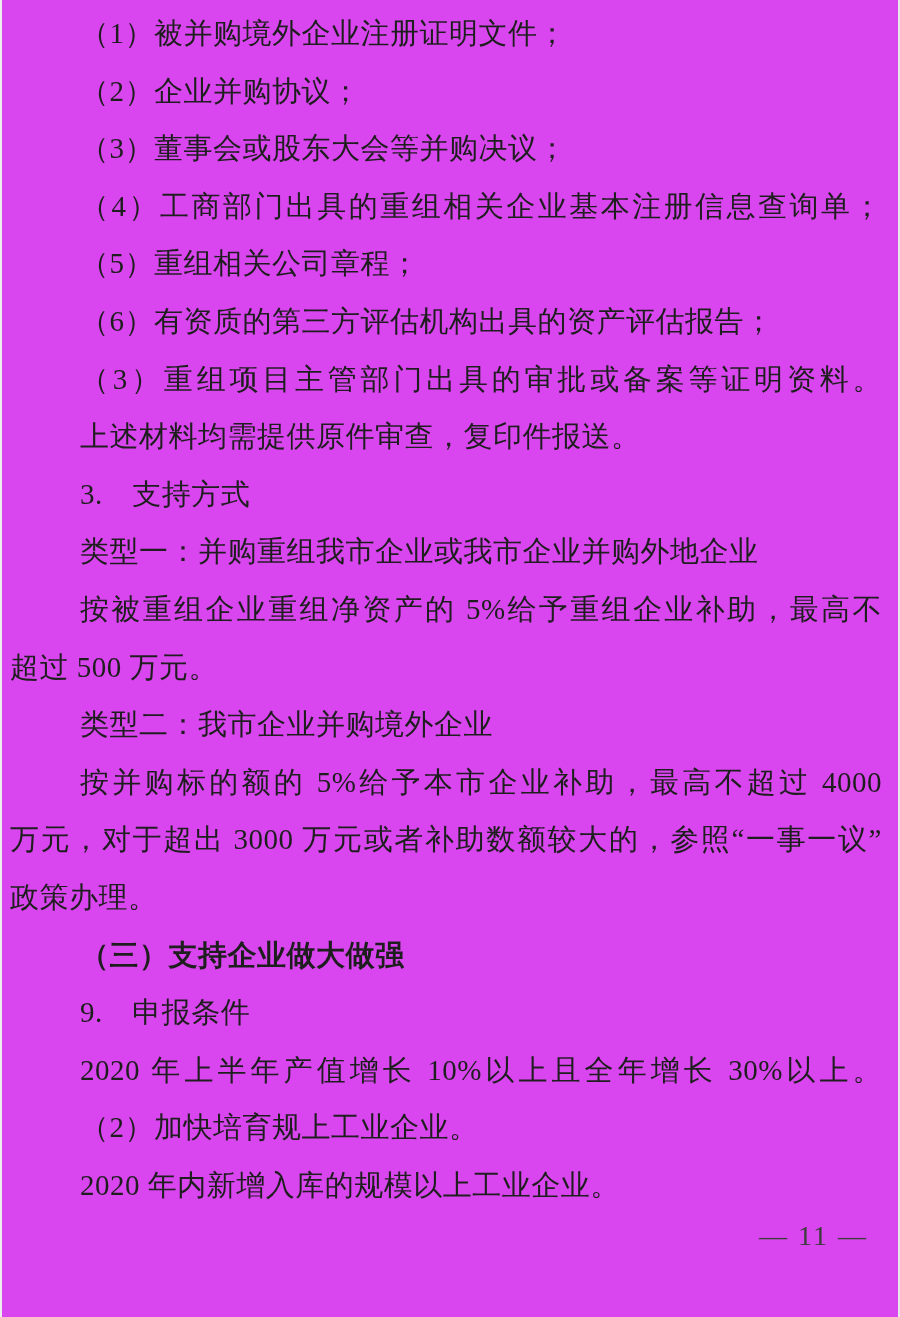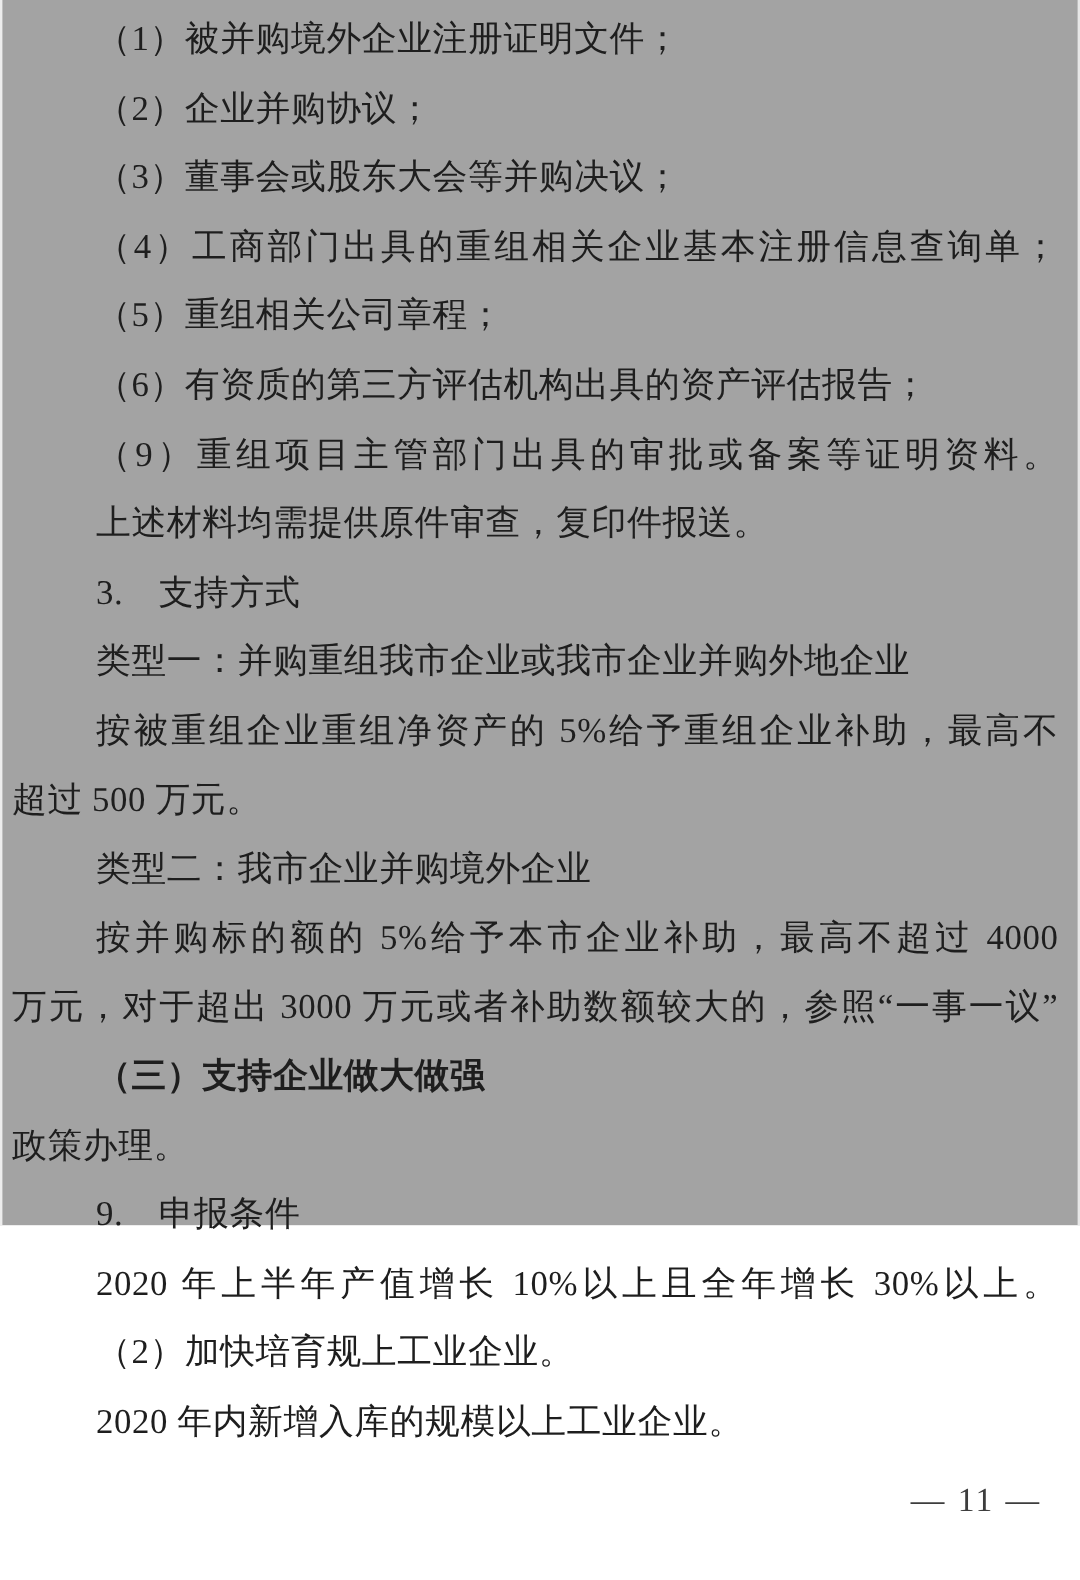--- a/index.html
+++ b/index.html
@@ -6,71 +6,71 @@
   body {
     width: 900px;
     height: 1317px;
     background: #ffffff;
     font-family: "Liberation Serif", "DejaVu Serif", serif;
     overflow: hidden;
   }
   .page {
     box-sizing: border-box;
     width: 900px;
-    height: 1021px;
+    height: 1317px;
     padding: 5px 16px 0 8px;
     border-left: 2px solid #ededed;
     border-right: 2px solid #e7e7e7;
-    background: #a3a3a3;
+    background: #d946ef;
   }
   .line {
     height: 57.6px;
     line-height: 57.6px;
     font-size: 29px;
     color: #1e1e1e;
     white-space: pre;
     letter-spacing: 0.5px;
   }
   .indent { padding-left: 70px; }
   .fill {
     white-space: normal;
     text-align: justify;
     text-align-last: justify;
   }
   .bold { font-weight: 700; }
   .page-number {
-    margin-top: 17px;
+    margin-top: 2px;
     height: 40px;
     line-height: 40px;
     font-size: 28px;
     color: #3d3d3d;
     text-align: right;
     padding-right: 14px;
     letter-spacing: 2px;
   }
 </style>
 </head>
 <body>
 
 <div class="page">
   <div class="line indent">（1）被并购境外企业注册证明文件；</div>
   <div class="line indent">（2）企业并购协议；</div>
   <div class="line indent">（3）董事会或股东大会等并购决议；</div>
   <div class="line indent fill">（4）工商部门出具的重组相关企业基本注册信息查询单；</div>
   <div class="line indent">（5）重组相关公司章程；</div>
   <div class="line indent">（6）有资质的第三方评估机构出具的资产评估报告；</div>
-  <div class="line indent fill">（9）重组项目主管部门出具的审批或备案等证明资料。</div>
+  <div class="line indent fill">（3）重组项目主管部门出具的审批或备案等证明资料。</div>
   <div class="line indent">上述材料均需提供原件审查，复印件报送。</div>
   <div class="line indent">3.　支持方式</div>
   <div class="line indent">类型一：并购重组我市企业或我市企业并购外地企业</div>
   <div class="line indent fill">按被重组企业重组净资产的 5%给予重组企业补助，最高不</div>
   <div class="line">超过 500 万元。</div>
   <div class="line indent">类型二：我市企业并购境外企业</div>
   <div class="line indent fill">按并购标的额的 5%给予本市企业补助，最高不超过 4000</div>
   <div class="line fill">万元，对于超出 3000 万元或者补助数额较大的，参照“一事一议”</div>
+  <div class="line">政策办理。</div>
   <div class="line indent bold">（三）支持企业做大做强</div>
-  <div class="line">政策办理。</div>
   <div class="line indent">9.　申报条件</div>
   <div class="line indent fill">2020 年上半年产值增长 10%以上且全年增长 30%以上。</div>
   <div class="line indent">（2）加快培育规上工业企业。</div>
   <div class="line indent">2020 年内新增入库的规模以上工业企业。</div>
   <div class="page-number">— 11 —</div>
 </div>
 
 </body></html>

